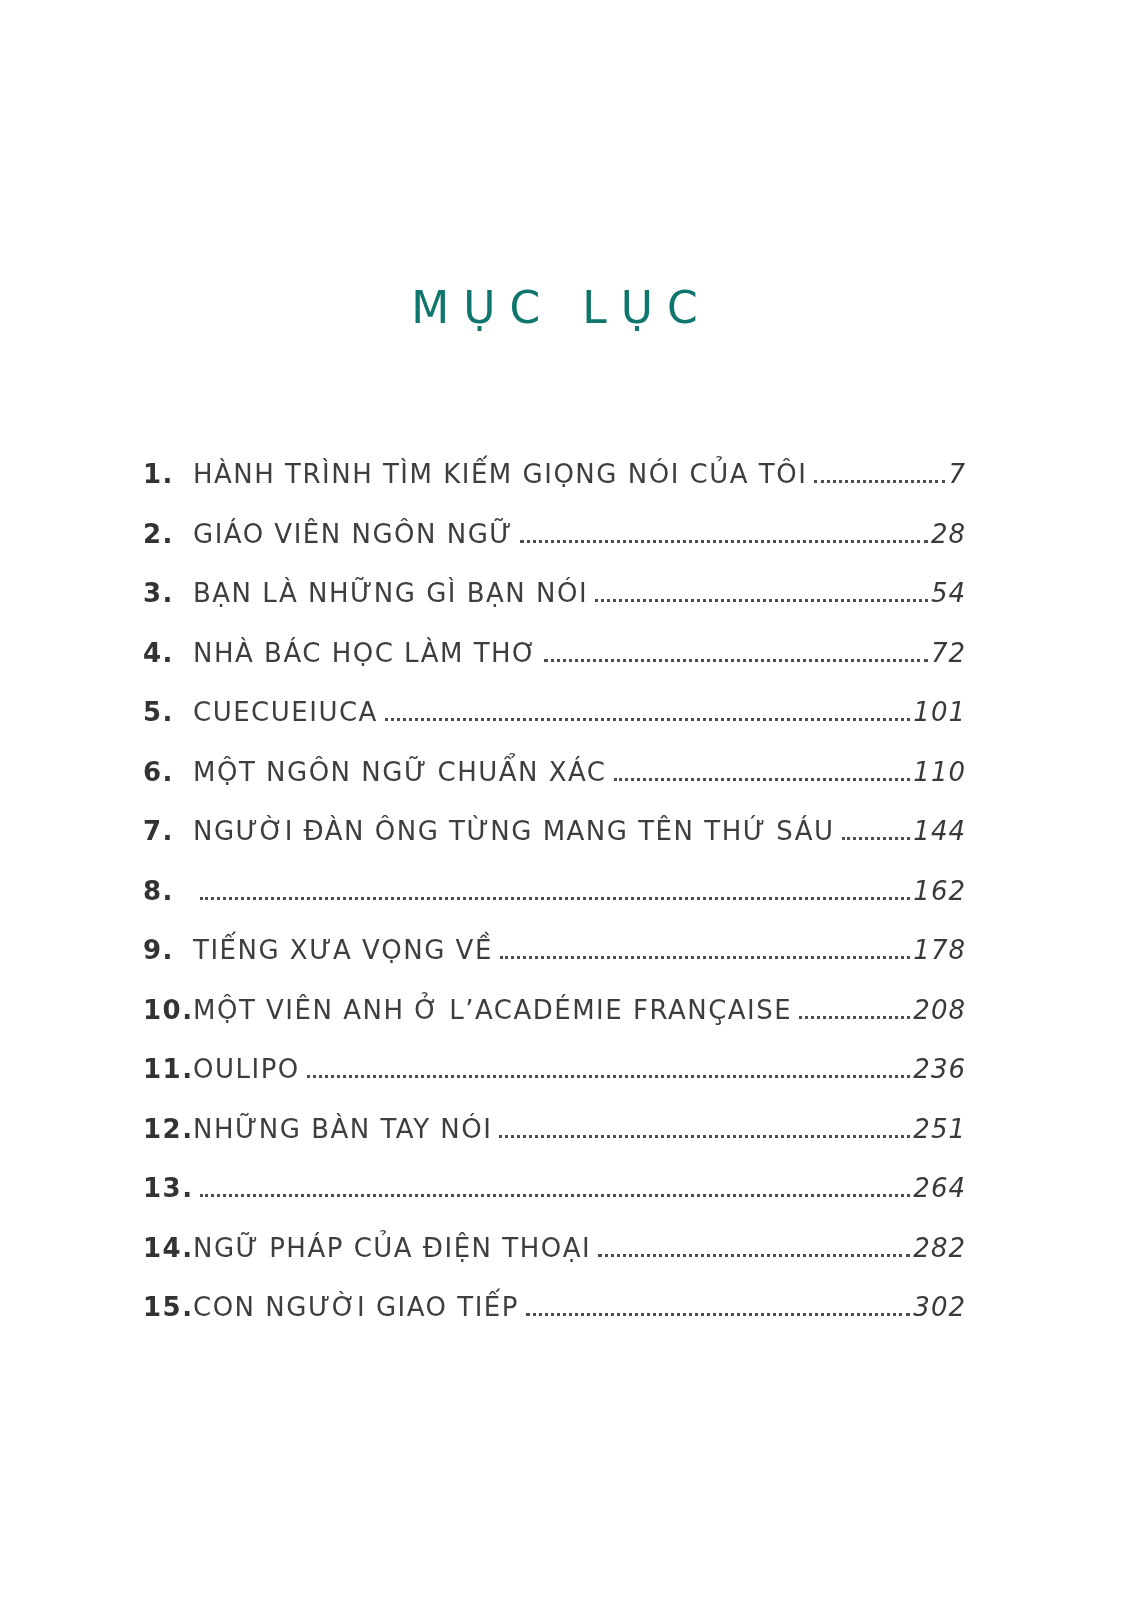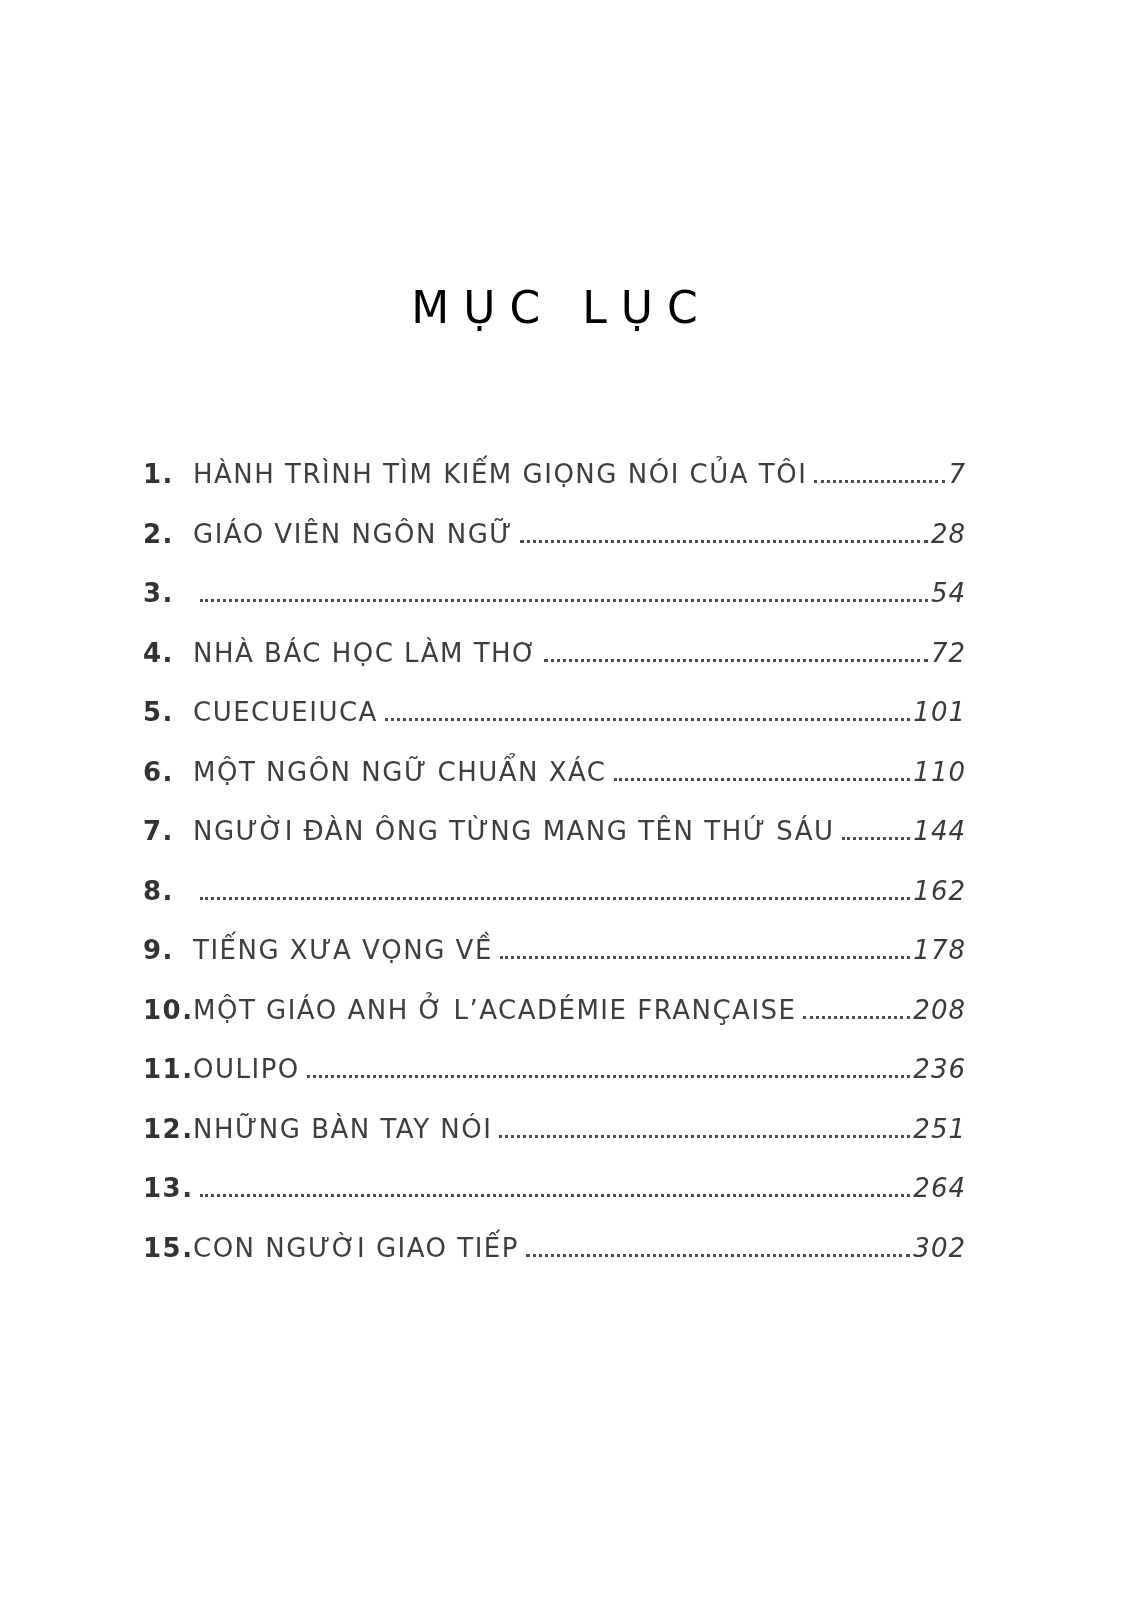--- a/index.html
+++ b/index.html
@@ -15,21 +15,21 @@
   .page {
     position: absolute;
     inset: 0;
     padding: 282px 176px 0 143px;
   }
   .toc-heading {
     text-align: center;
     font-size: 44px;
     font-weight: 400;
     letter-spacing: 14px;
-    color: #000000;
+    color: #0f766e;
     padding-left: 14px; 
   }
   .toc-list {
     margin-top: 126px;
   }
   .toc-row {
     display: flex;
     align-items: baseline;
     font-size: 26px;
     letter-spacing: 1.5px;
@@ -87,20 +87,21 @@
         <span class="toc-page">7</span>
       </div>
       <div class="toc-row">
         <span class="toc-num">2.</span>
         <span class="toc-title">GIÁO VIÊN NGÔN NGỮ</span>
         <span class="leader"></span>
         <span class="toc-page">28</span>
       </div>
       <div class="toc-row">
         <span class="toc-num">3.</span>
+        <span class="toc-title">BẠN LÀ NHỮNG GÌ BẠN NÓI</span>
         <span class="leader"></span>
         <span class="toc-page">54</span>
       </div>
       <div class="toc-row">
         <span class="toc-num">4.</span>
         <span class="toc-title">NHÀ BÁC HỌC LÀM THƠ</span>
         <span class="leader"></span>
         <span class="toc-page">72</span>
       </div>
       <div class="toc-row">
@@ -127,21 +128,21 @@
         <span class="toc-page">162</span>
       </div>
       <div class="toc-row">
         <span class="toc-num">9.</span>
         <span class="toc-title">TIẾNG XƯA VỌNG VỀ</span>
         <span class="leader"></span>
         <span class="toc-page">178</span>
       </div>
       <div class="toc-row">
         <span class="toc-num">10.</span>
-        <span class="toc-title">MỘT GIÁO ANH Ở L’ACADÉMIE FRANÇAISE</span>
+        <span class="toc-title">MỘT VIÊN ANH Ở L’ACADÉMIE FRANÇAISE</span>
         <span class="leader"></span>
         <span class="toc-page">208</span>
       </div>
       <div class="toc-row">
         <span class="toc-num">11.</span>
         <span class="toc-title">OULIPO</span>
         <span class="leader"></span>
         <span class="toc-page">236</span>
       </div>
       <div class="toc-row">
@@ -149,20 +150,26 @@
         <span class="toc-title">NHỮNG BÀN TAY NÓI</span>
         <span class="leader"></span>
         <span class="toc-page">251</span>
       </div>
       <div class="toc-row">
         <span class="toc-num">13.</span>
         <span class="leader"></span>
         <span class="toc-page">264</span>
       </div>
       <div class="toc-row">
+        <span class="toc-num">14.</span>
+        <span class="toc-title">NGỮ PHÁP CỦA ĐIỆN THOẠI</span>
+        <span class="leader"></span>
+        <span class="toc-page">282</span>
+      </div>
+      <div class="toc-row">
         <span class="toc-num">15.</span>
         <span class="toc-title">CON NGƯỜI GIAO TIẾP</span>
         <span class="leader"></span>
         <span class="toc-page">302</span>
       </div>
     </div>
 
 
 </div>
 

